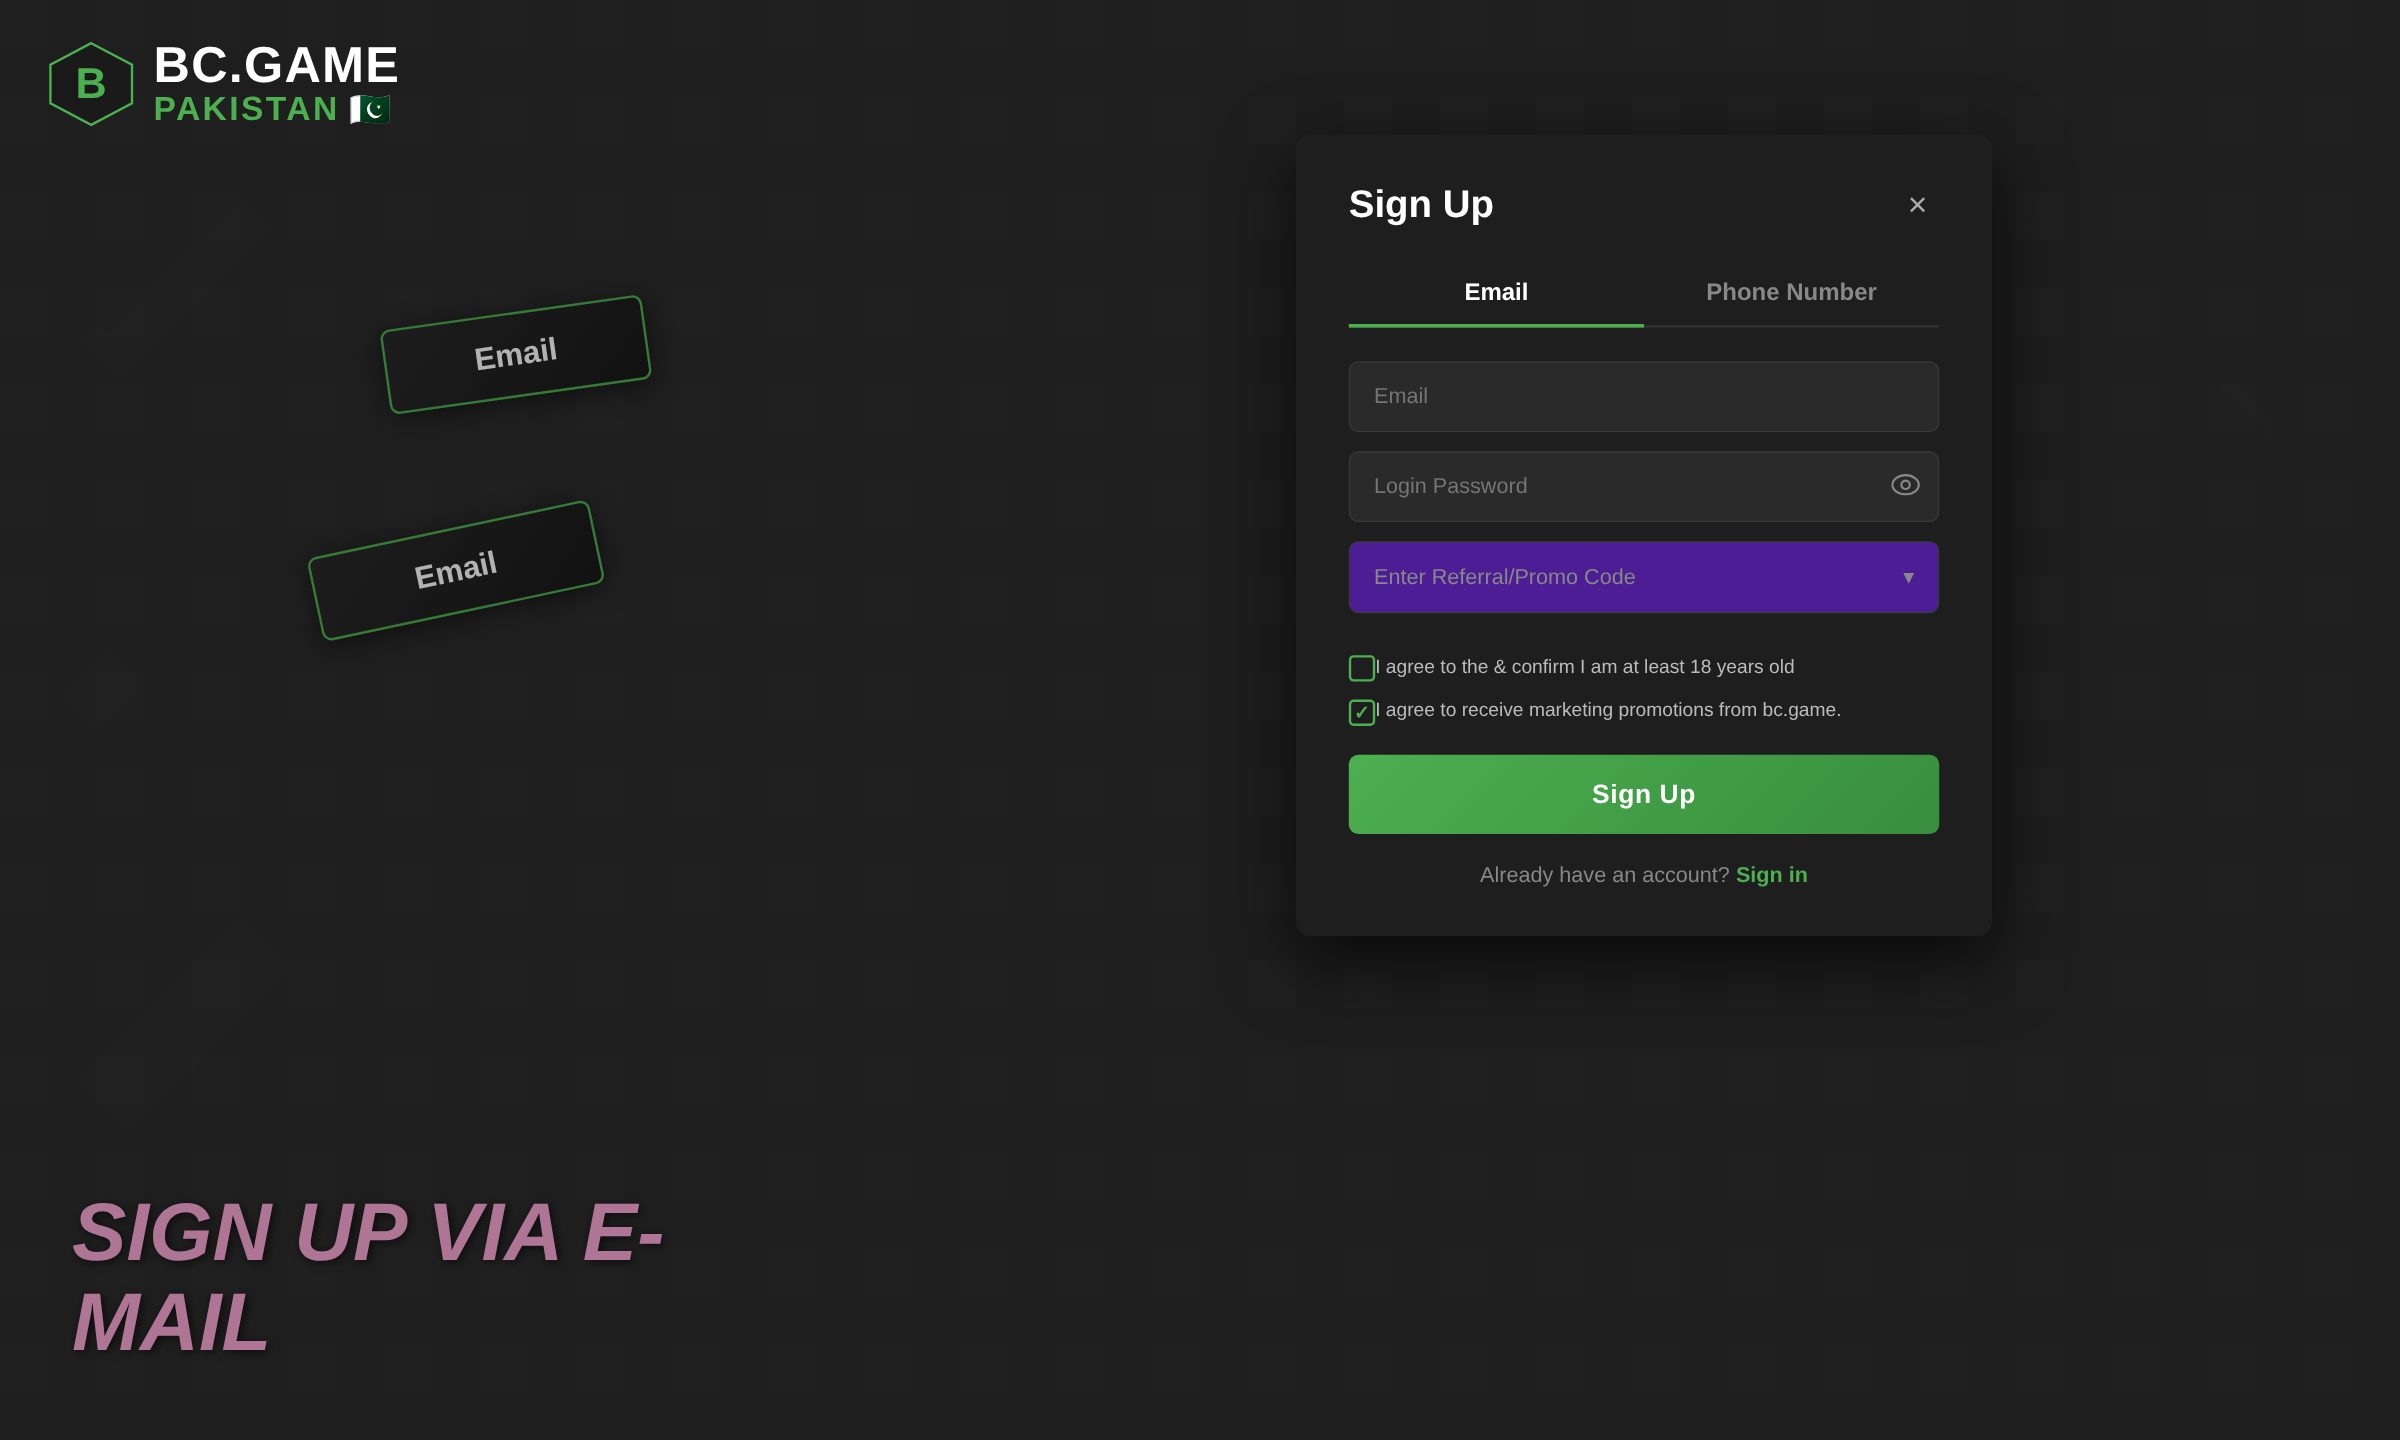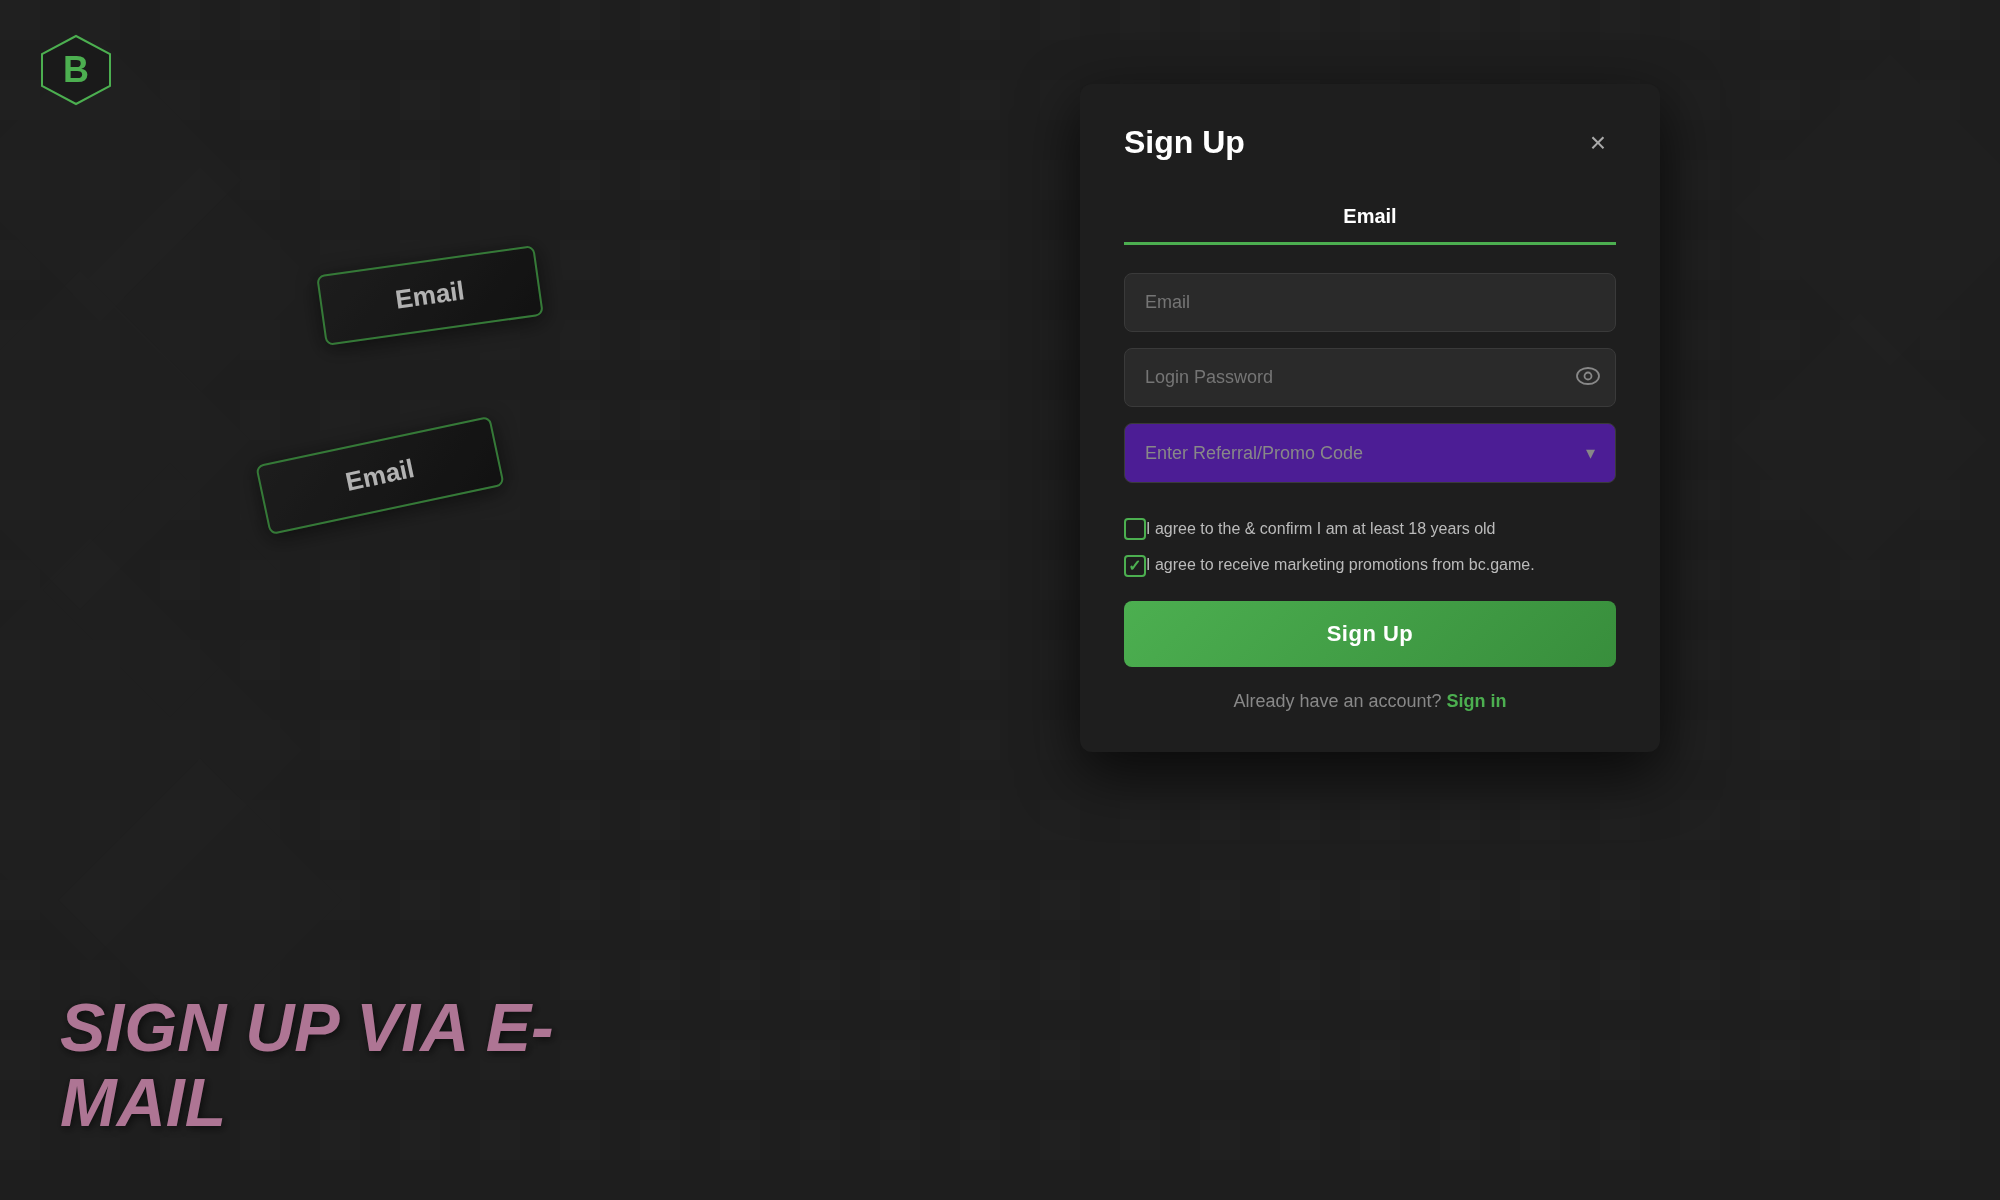--- a/index.html
+++ b/index.html
@@ -155,21 +155,21 @@
     .overlay {
       position: absolute;
       inset: 0;
       background: rgba(0,0,0,0.3);
       z-index: 8;
     }
 
     
     .modal {
       position: absolute;
-      top: 84px;
+      top: 112px;
       right: 340px;
       width: 580px;
       background: #1e1e1e;
       border-radius: 12px;
       padding: 40px 44px;
       z-index: 20;
       box-shadow: 0 20px 60px rgba(0,0,0,0.7);
     }
 
     .modal-header {
@@ -382,20 +382,27 @@
   <div class="diamond bg-diamond-r2"></div>
 </div>
 
 <div class="header">
   <div class="logo-container">
 
     <svg class="logo-icon" viewBox="0 0 72 72" xmlns="http://www.w3.org/2000/svg">
       <polygon points="36,2 70,20 70,52 36,70 2,52 2,20" fill="#1a1a1a" stroke="#4caf50" stroke-width="2"></polygon>
       <text x="36" y="48" text-anchor="middle" fill="#4caf50" font-size="36" font-weight="900" font-family="Arial">B</text>
     </svg>
+    <div class="logo-text">
+      <span class="logo-bcgame">BC.GAME</span>
+      <span class="logo-pakistan">
+        <span>PAKISTAN</span>
+        <span>🇵🇰</span>
+      </span>
+    </div>
   </div>
 </div>
 
 <div class="floating-cards">
   <div class="email-card email-card-1">
     <span>Email</span>
   </div>
   <div class="email-card email-card-2">
     <span>Email</span>
   </div>
@@ -411,20 +418,21 @@
 
   
   <div class="modal-header">
     <h2 class="modal-title">Sign Up</h2>
     <button class="close-btn">×</button>
   </div>
 
   
   <div class="tabs">
     <button class="tab active">Email</button>
+    <button class="tab">Phone Number</button>
   </div>
 
   
   <div class="form-group">
     <input type="email" class="form-input" placeholder="Email" style="">
   </div>
 
   
   <div class="form-group password-wrapper">
     <input type="password" class="form-input" placeholder="Login Password" style="">

